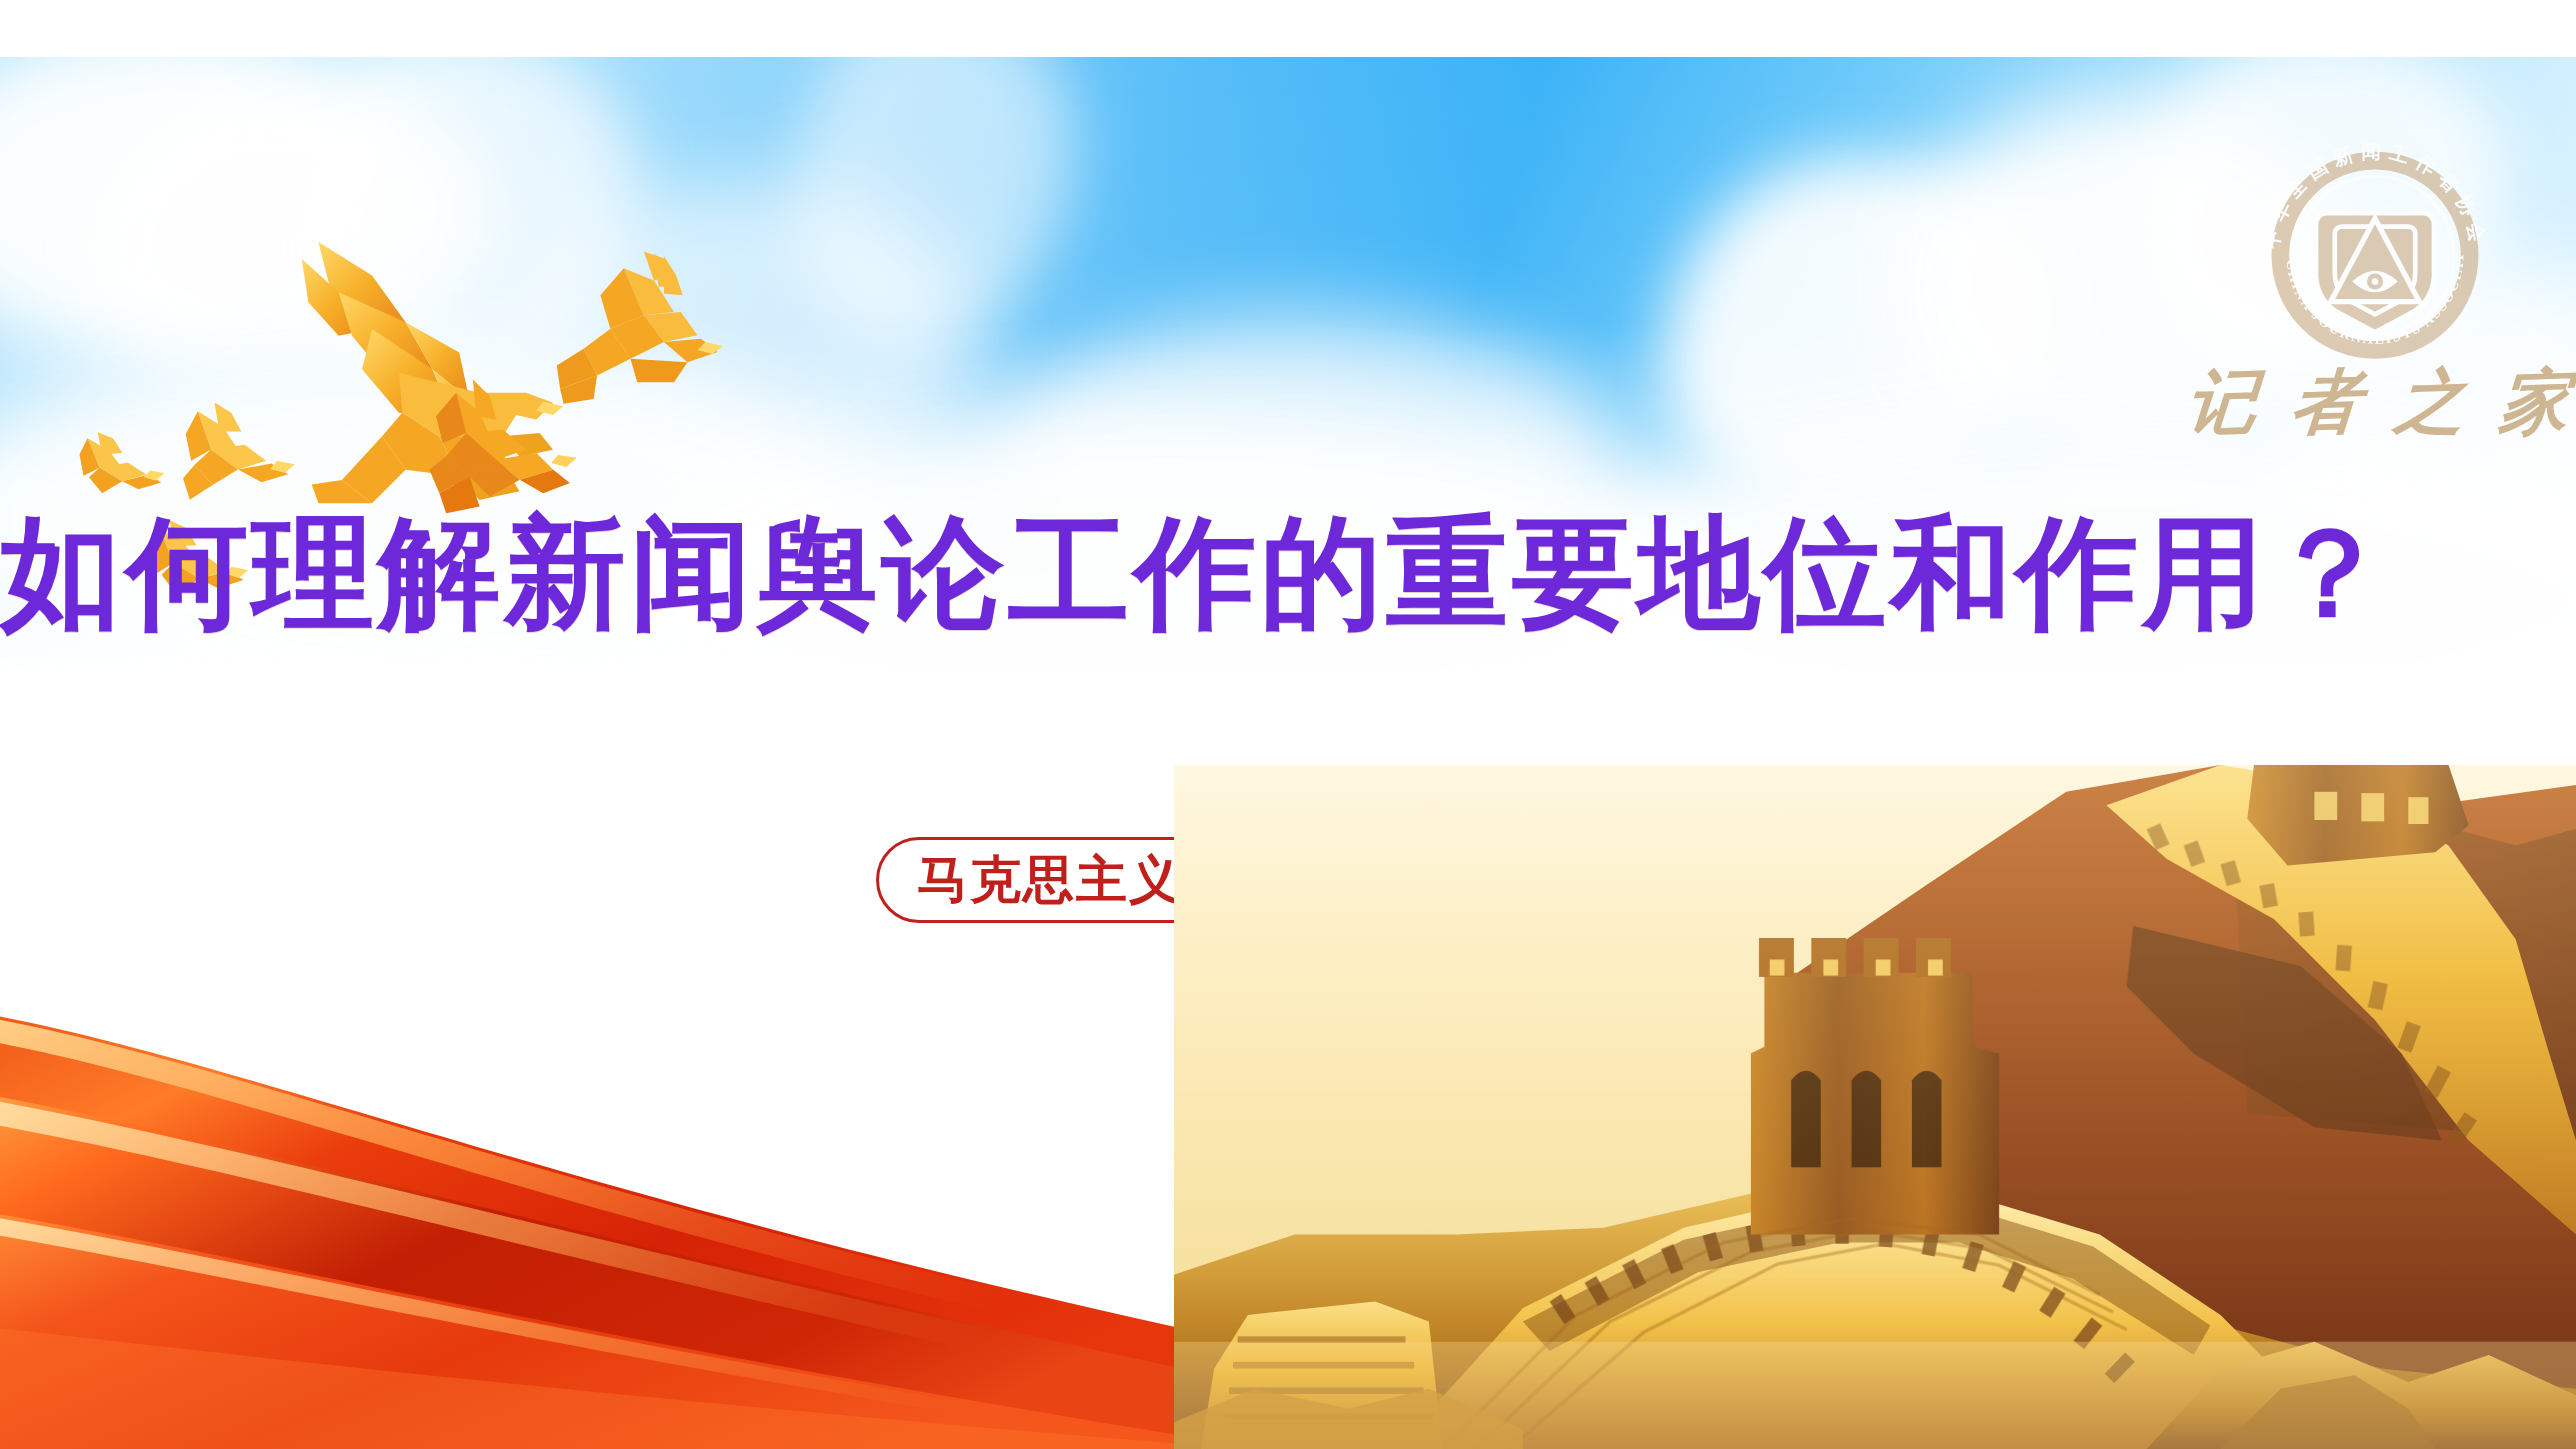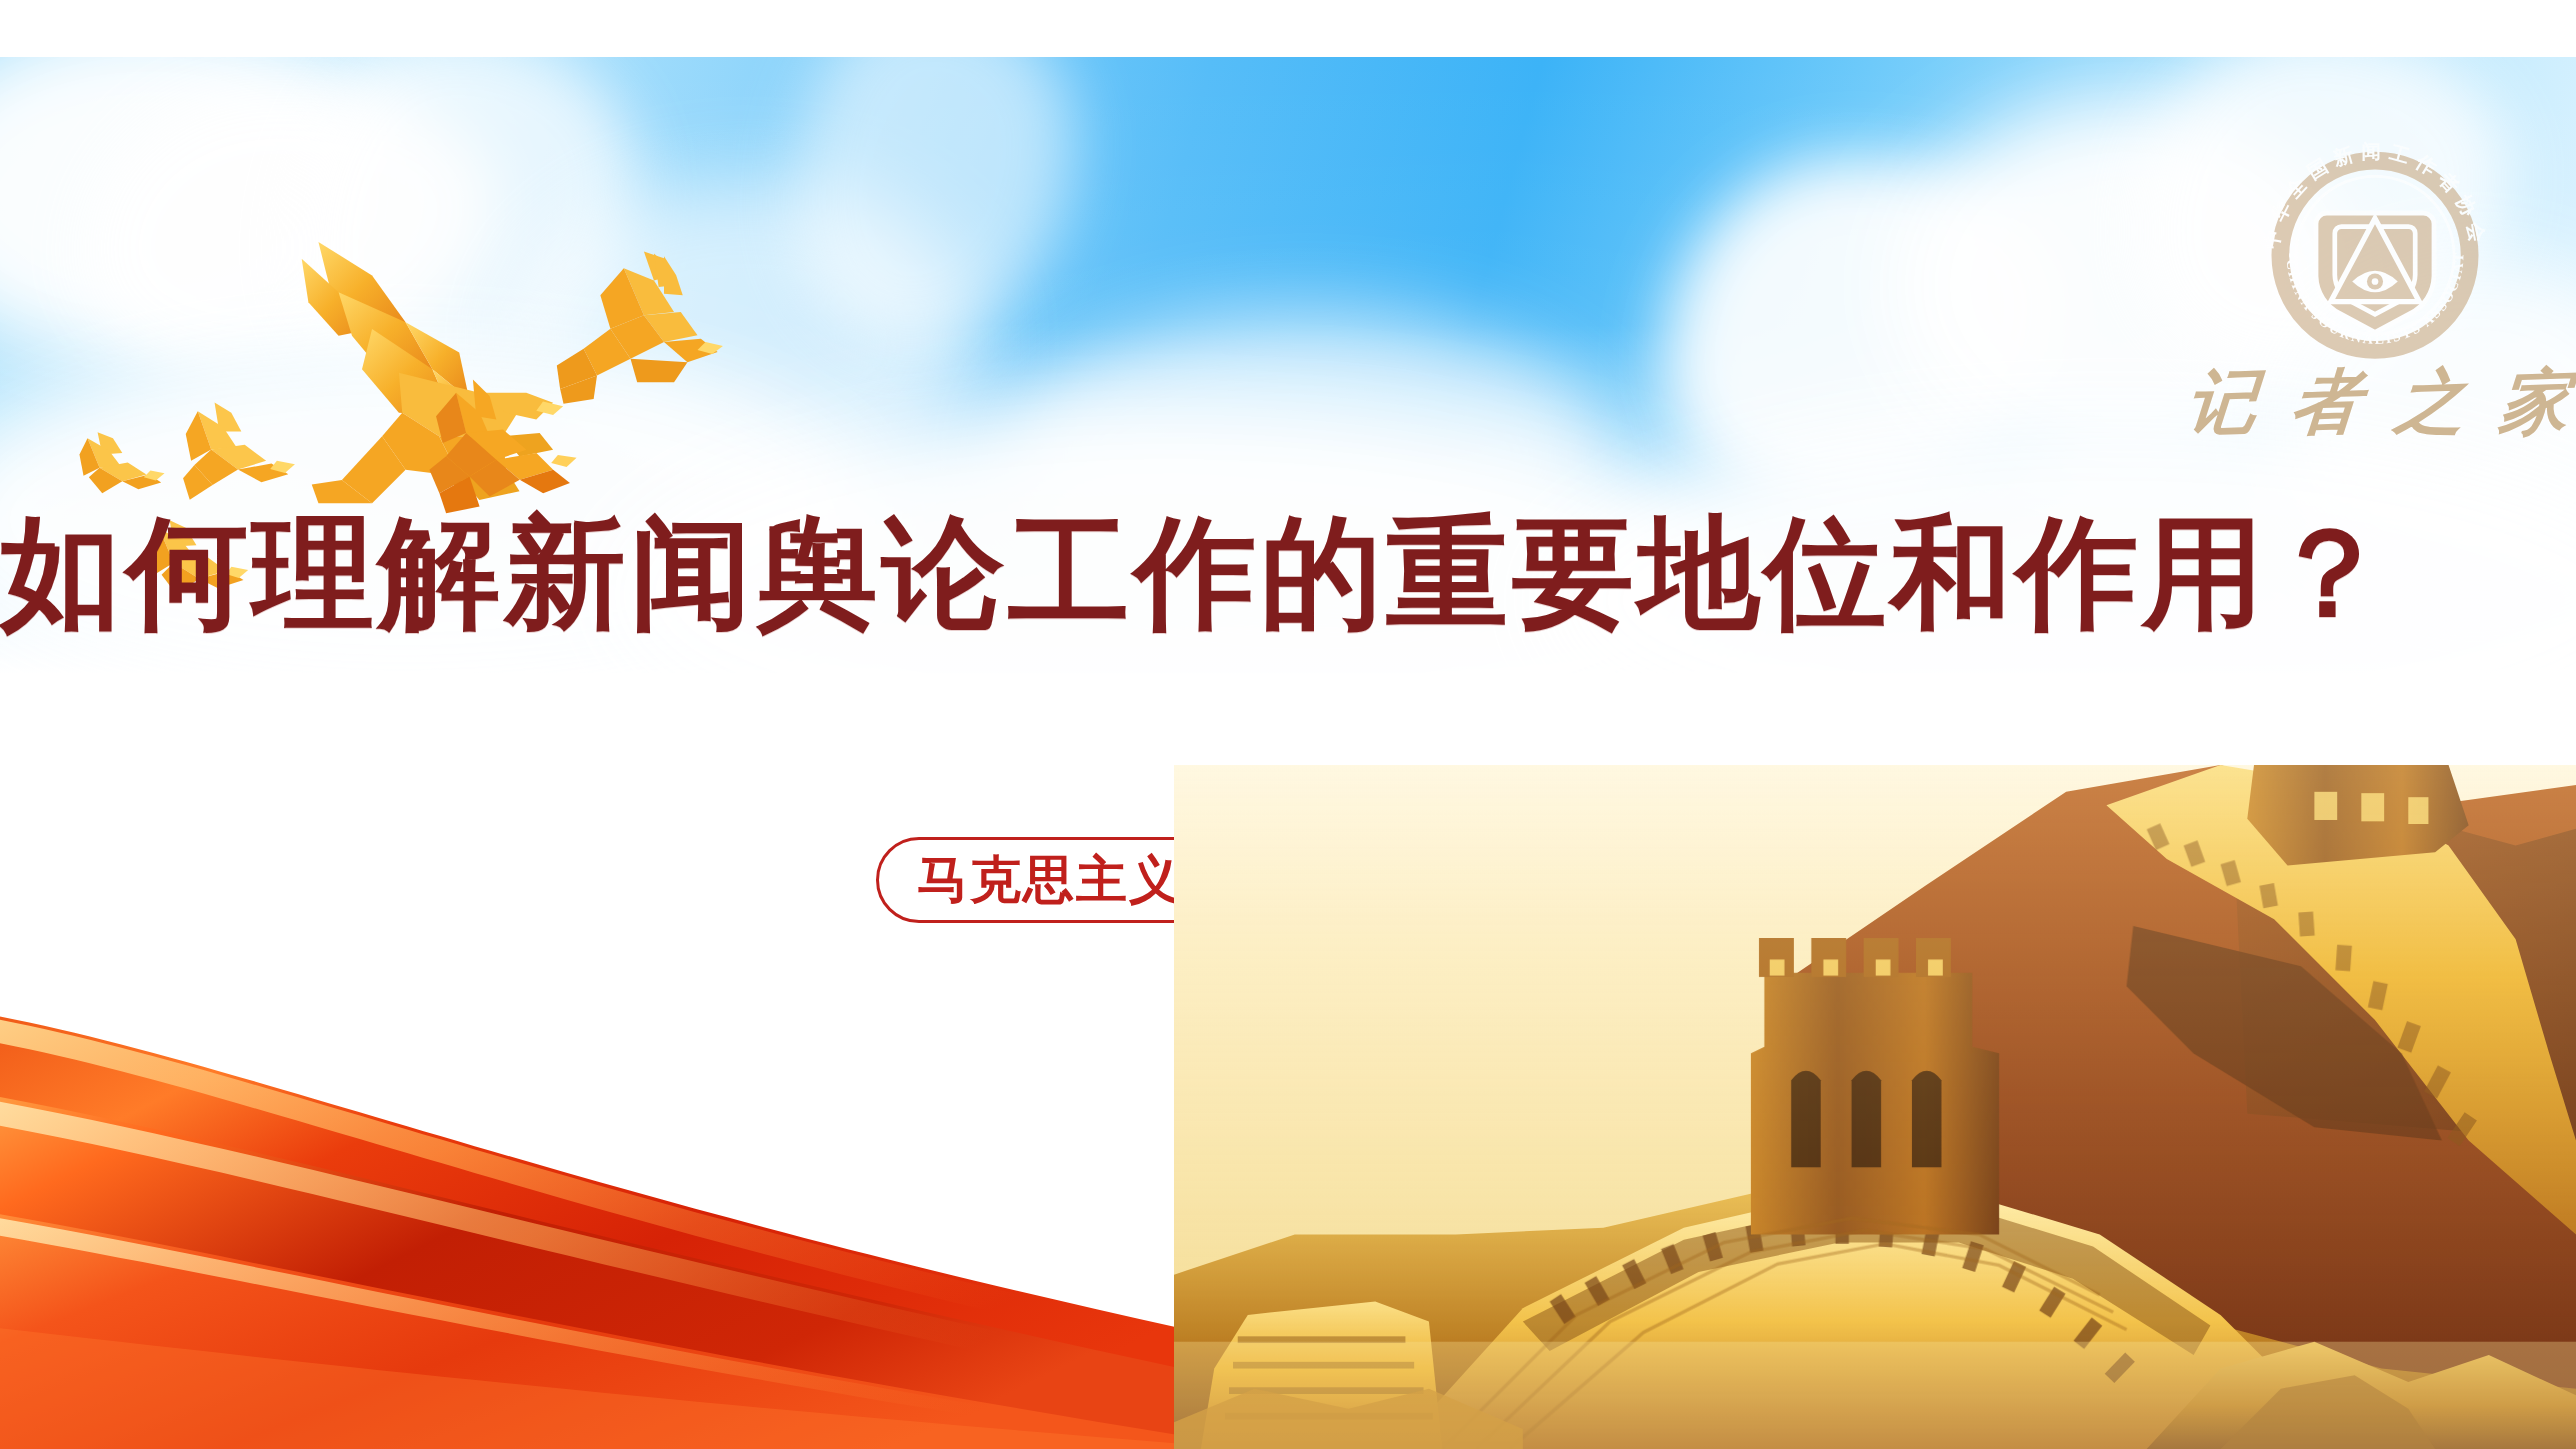--- a/index.html
+++ b/index.html
@@ -34,21 +34,21 @@
 
   
   #title{
     position:absolute;left:0;top:510px;width:2040px;
     text-align:center;
     font-family:"Liberation Serif","DejaVu Serif",serif;
     font-weight:bold;
     font-size:122px;
     line-height:1.05;
     letter-spacing:4px;
-    color:#7f1d1d;
+    color:#6d28d9;
     white-space:nowrap;
     text-shadow:0 1.3px 0 rgba(150,20,16,.20);
   }
 
   
   #subtitle-wrap{
     position:absolute;left:0;top:837px;width:2576px;
     display:flex;justify-content:center;
   }
   #subtitle-pill{

